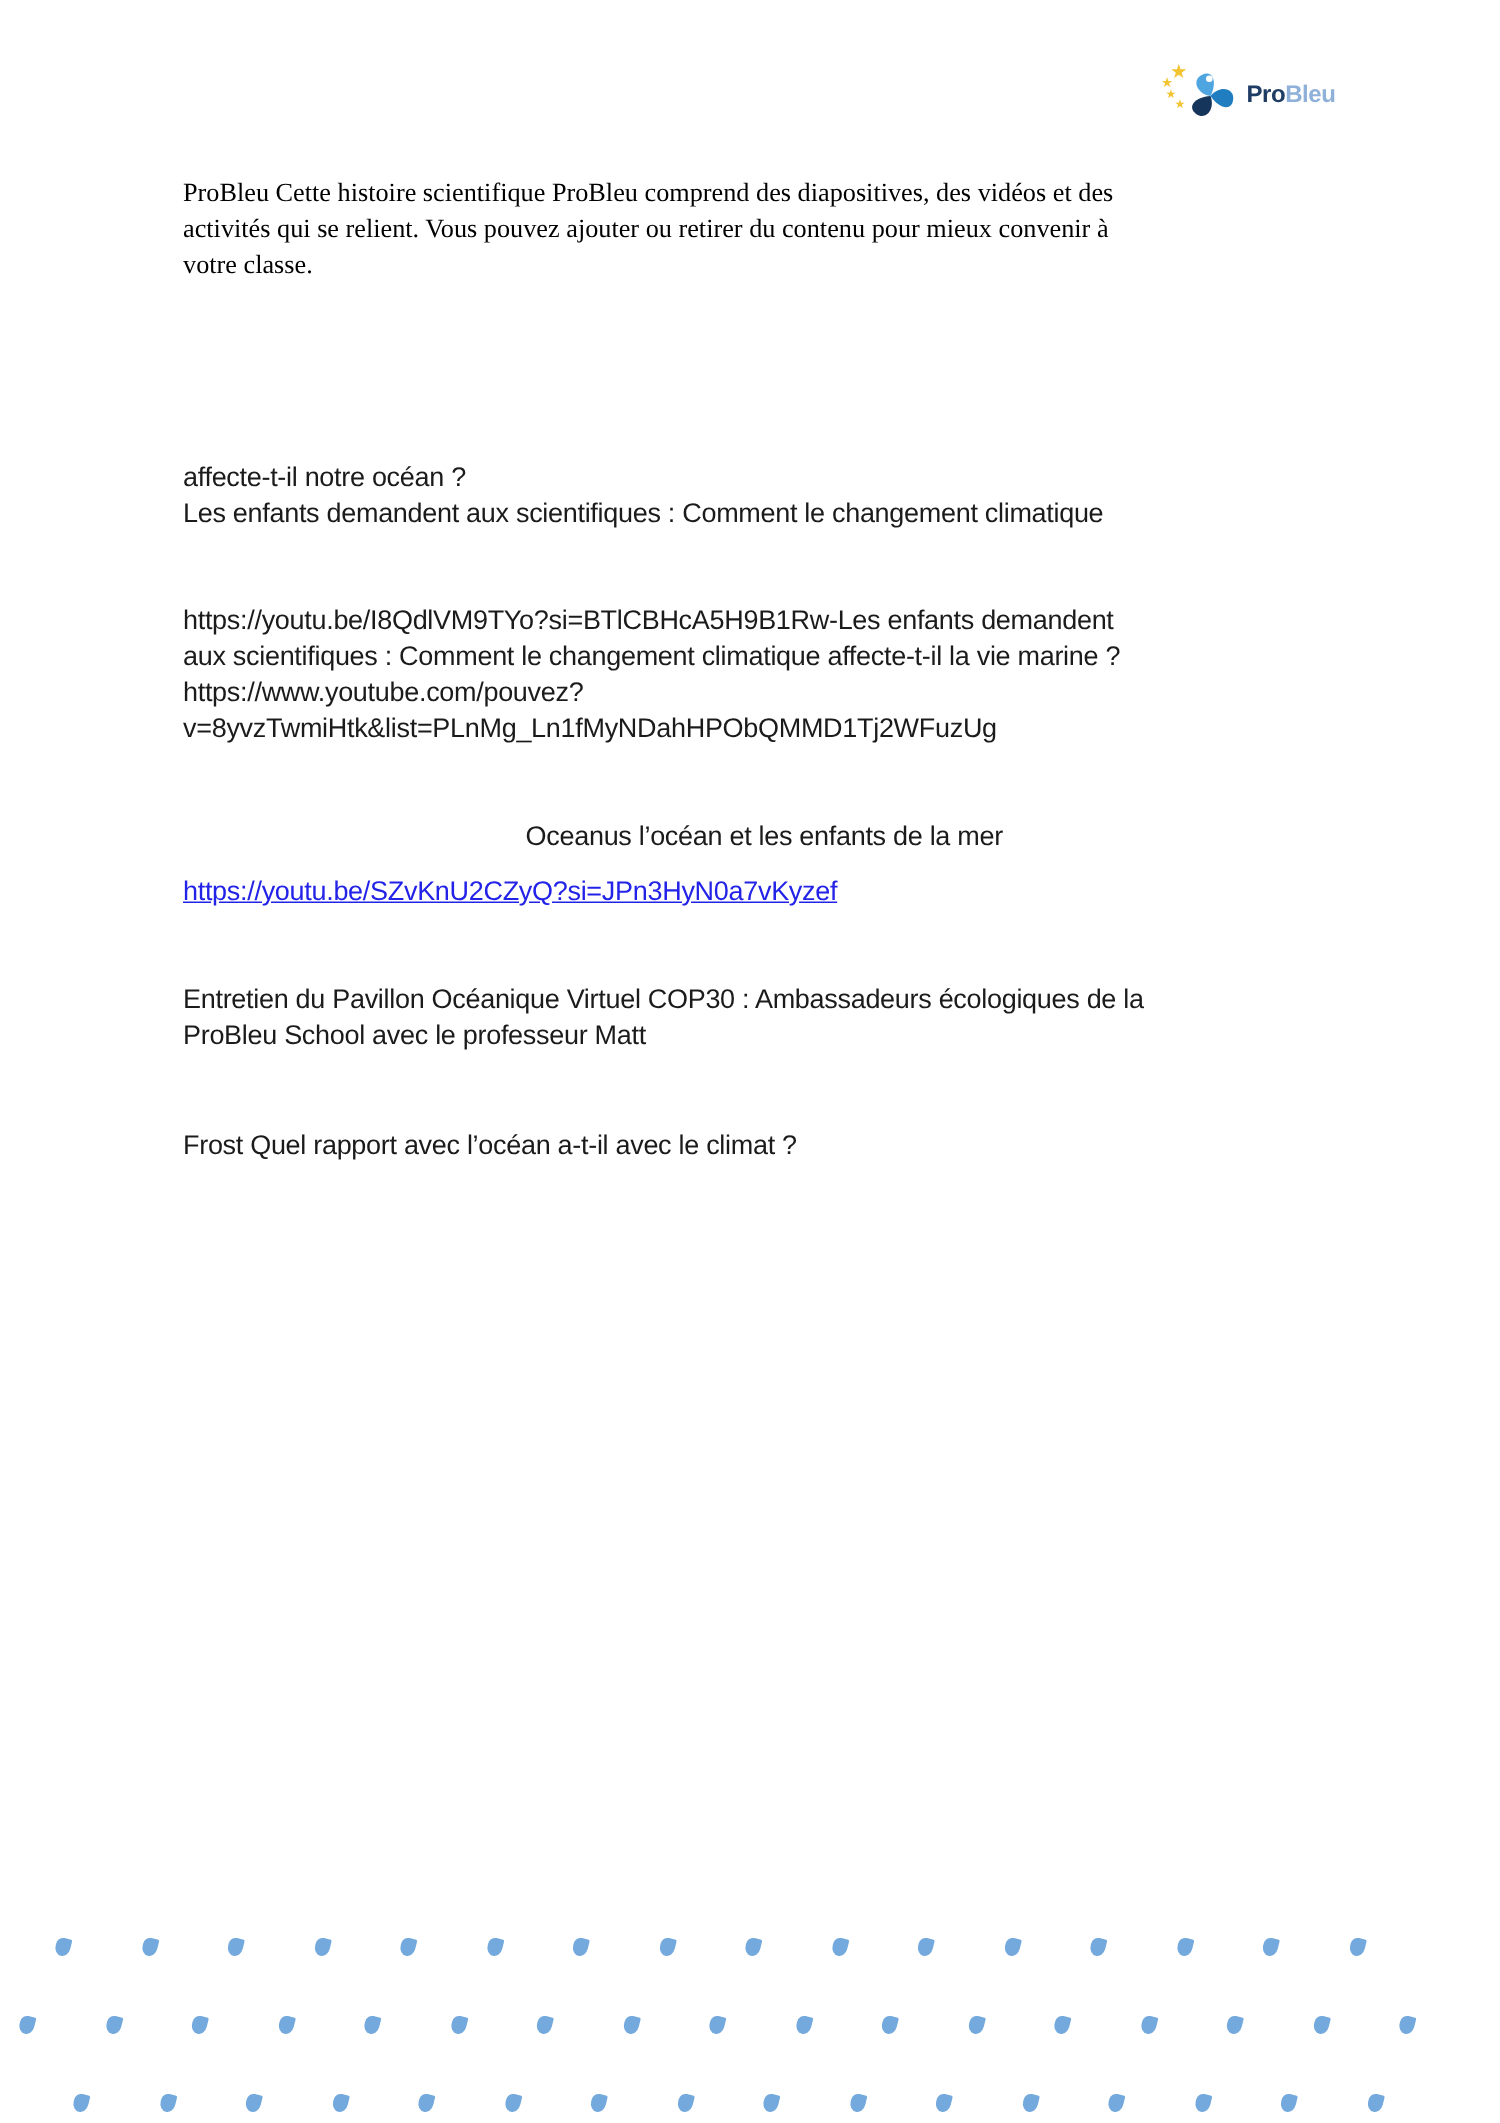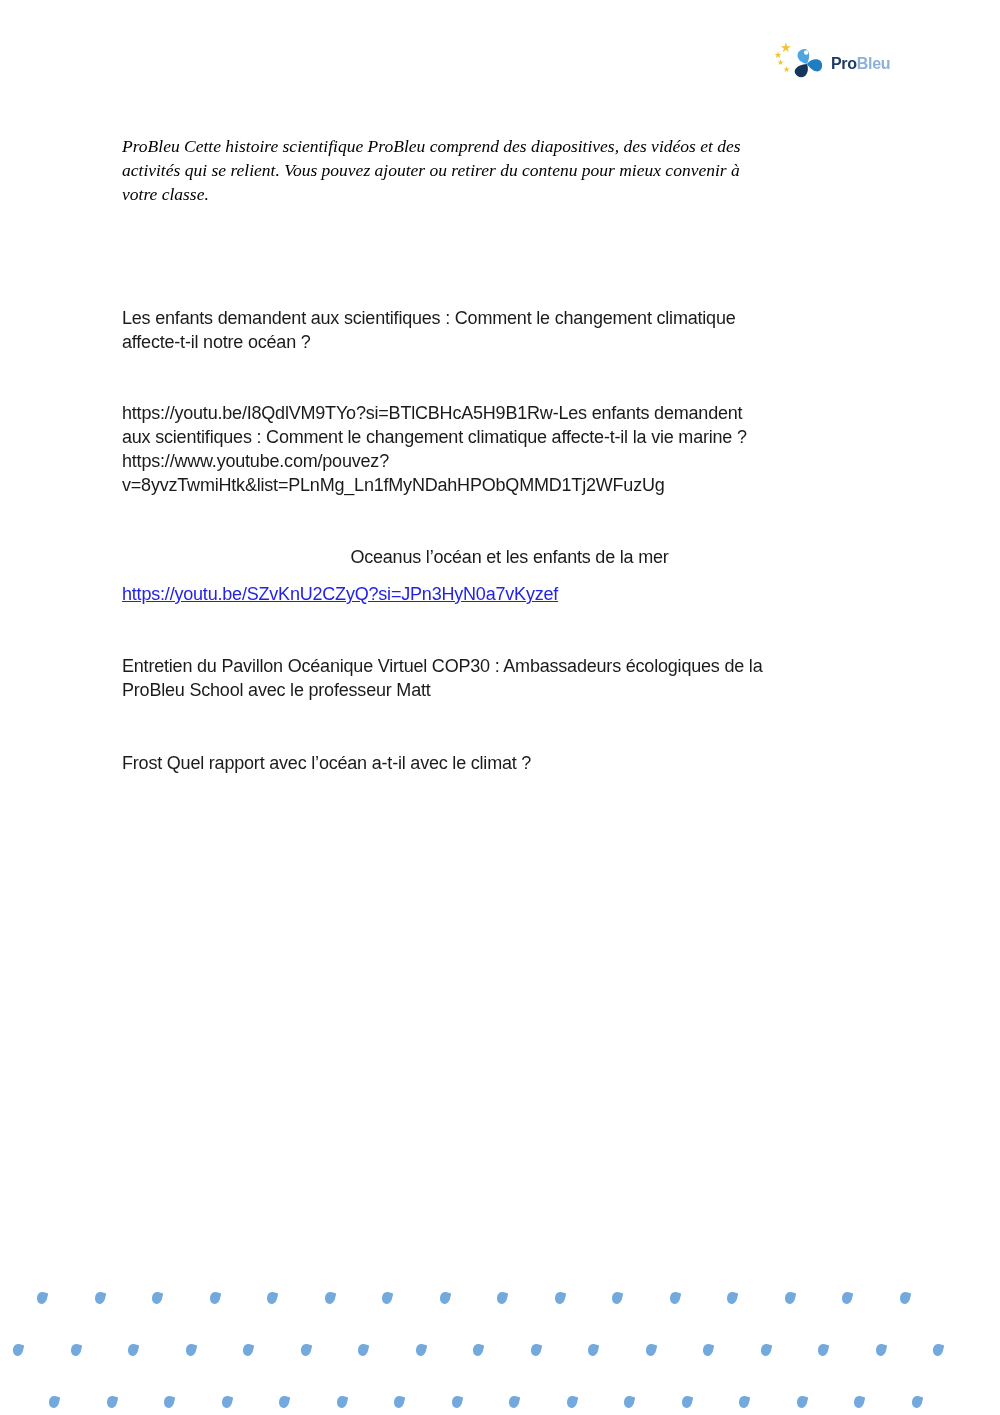--- a/index.html
+++ b/index.html
@@ -23,21 +23,21 @@
   .star.s4{left:9px;top:26px;font-size:8px;}
   .emblem{margin-left:14px;width:38px;height:38px;}
   .brand{margin-left:5px;font-weight:bold;font-size:16px;letter-spacing:-0.3px;}
   .brand .pro{color:var(--brand-pro);}
   .brand .bleu{color:var(--brand-bleu);}
 
   
   .tblock{position:absolute;left:122px;width:775px;color:#1b1b1b;}
   .serif{font-family:"Liberation Serif",serif;font-size:17.5px;line-height:24px;color:#000;}
   .sans{font-family:"Liberation Sans",sans-serif;font-size:18px;line-height:24px;letter-spacing:-0.2px;}
-  .b-intro{top:134px;font-style:italic;}
+  .b-intro{top:116px;}
   .b-videos-heading{top:270px;}
   .b-video1{top:306px;}
   .b-video1-urls{top:401px;}
   .b-oceanus{top:545px;text-align:center;}
   .b-oceanus-link{top:582px;}
   .b-entretien{top:654px;}
   .b-frost{top:751px;}
   a.doclink{color:var(--link-blue);text-decoration:underline;cursor:pointer;}
 
   
@@ -68,22 +68,22 @@
   </div>
 
   <div class="tblock serif b-intro">
     <div>ProBleu Cette histoire scientifique ProBleu comprend des diapositives, des vidéos et des</div>
     <div>activités qui se relient. Vous pouvez ajouter ou retirer du contenu pour mieux convenir à</div>
     <div>votre classe.</div>
   </div>
 
 
   <div class="tblock sans b-video1">
+    <div>affecte-t-il notre océan ?</div>
     <div>Les enfants demandent aux scientifiques : Comment le changement climatique</div>
-    <div>affecte-t-il notre océan ?</div>
   </div>
 
   <div class="tblock sans b-video1-urls">
     <div>https://youtu.be/I8QdlVM9TYo?si=BTlCBHcA5H9B1Rw-Les enfants demandent</div>
     <div>aux scientifiques : Comment le changement climatique affecte-t-il la vie marine ?</div>
     <div>https://www.youtube.com/pouvez?</div>
     <div>v=8yvzTwmiHtk&amp;list=PLnMg_Ln1fMyNDahHPObQMMD1Tj2WFuzUg</div>
   </div>
 
   <div class="tblock sans b-oceanus">Oceanus l’océan et les enfants de la mer</div>

